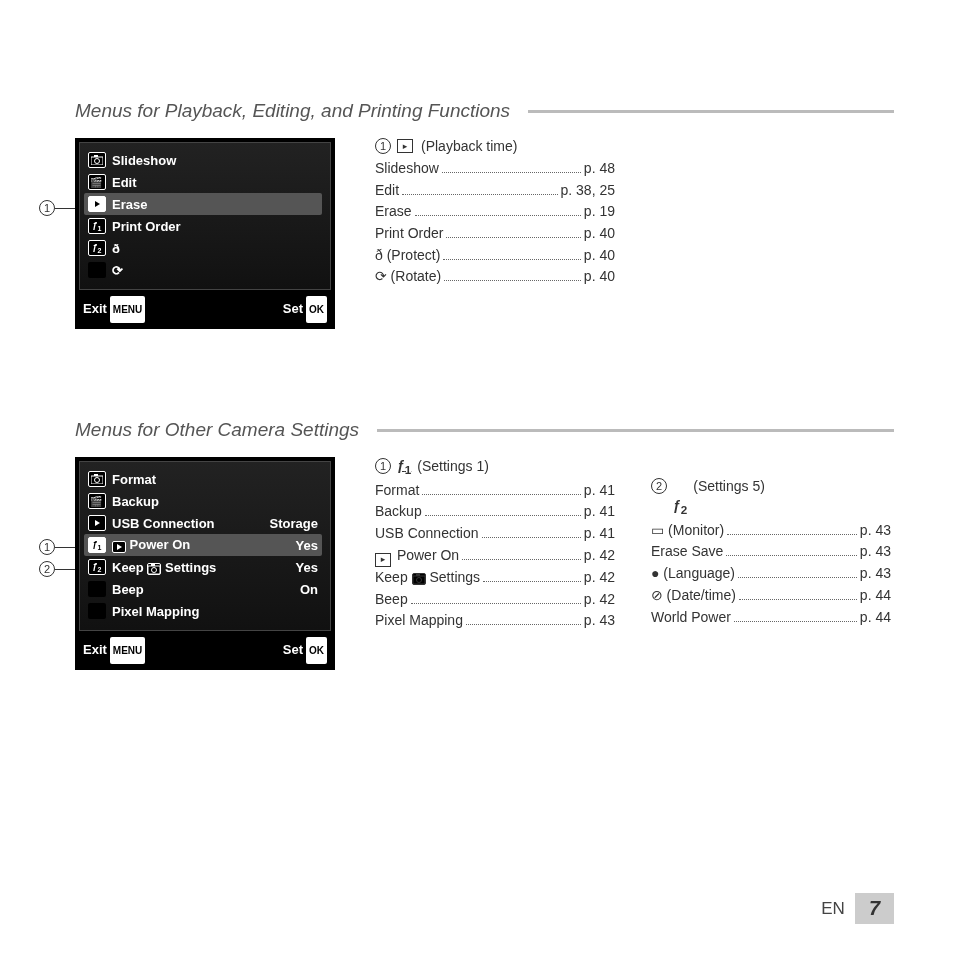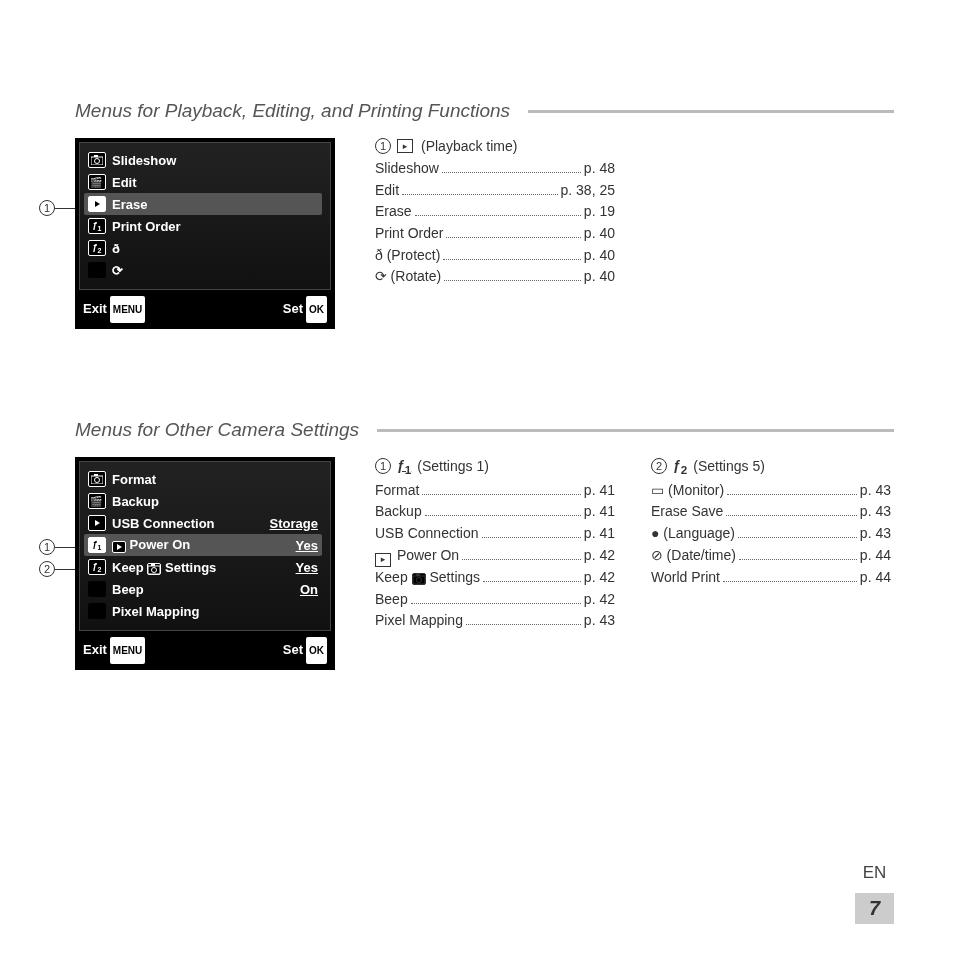--- a/index.html
+++ b/index.html
@@ -65,21 +65,21 @@
     display: inline-flex;
     align-items: center;
     justify-content: center;
     font-size: 10px;
     color: #fff;
     border-radius: 2px;
     flex-shrink: 0;
   }
   .tab-icon.active { background: #fff; color: #000; }
   .row .label { flex: 1; }
-  .row .val { text-align: right; text-decoration: underline; }
+  .row .val { text-align: right; }
   .screen-foot {
     display: flex;
     justify-content: space-between;
     padding: 4px 6px;
     font-size: 13px;
     font-weight: bold;
   }
   .foot-btn {
     display: inline-block;
     background: #fff;
@@ -138,21 +138,20 @@
   }
   .icon-sm.play::before { content: "▸"; font-size: 9px; }
   .sym { font-family: sans-serif; }
   .footer {
     position: absolute;
     bottom: 30px;
     right: 60px;
     display: flex;
     align-items: center;
     gap: 10px;
-    flex-direction: column;
   }
   .page-tab {
     background: #ccc;
     font-style: italic;
     font-weight: bold;
     font-size: 20px;
     padding: 4px 14px;
   }
   .lang { font-size: 17px; color: #444; }
 </style>
@@ -383,21 +382,21 @@
         </div>
         <div class="ref-line">
           <span class="nm">Pixel Mapping</span>
           <span class="dots"></span>
           <span class="pg">p. 43</span>
         </div>
       </div>
       <div class="ref-col">
         <div class="ref-head">
           <span class="circ">2</span>
-          <span style="font-weight: bold;">ƒ<sub>2</sub></span>
+          <span style="font-weight: bold; margin-top: 40px;">ƒ<sub>2</sub></span>
           <span> (Settings 5)</span>
         </div>
         <div class="ref-line">
           <span class="nm"><span class="sym">▭</span> (Monitor)</span>
           <span class="dots"></span>
           <span class="pg">p. 43</span>
         </div>
         <div class="ref-line">
           <span class="nm">Erase Save</span>
           <span class="dots"></span>
@@ -407,21 +406,21 @@
           <span class="nm"><span class="sym">●</span> (Language)</span>
           <span class="dots"></span>
           <span class="pg">p. 43</span>
         </div>
         <div class="ref-line">
           <span class="nm"><span class="sym">⊘</span> (Date/time)</span>
           <span class="dots"></span>
           <span class="pg">p. 44</span>
         </div>
         <div class="ref-line">
-          <span class="nm">World Print</span>
+          <span class="nm">World Power</span>
           <span class="dots"></span>
           <span class="pg">p. 44</span>
         </div>
       </div>
     </div>
 </div>
 
 <div class="footer">
   <span class="lang">EN</span>
   <span class="page-tab">7</span>

